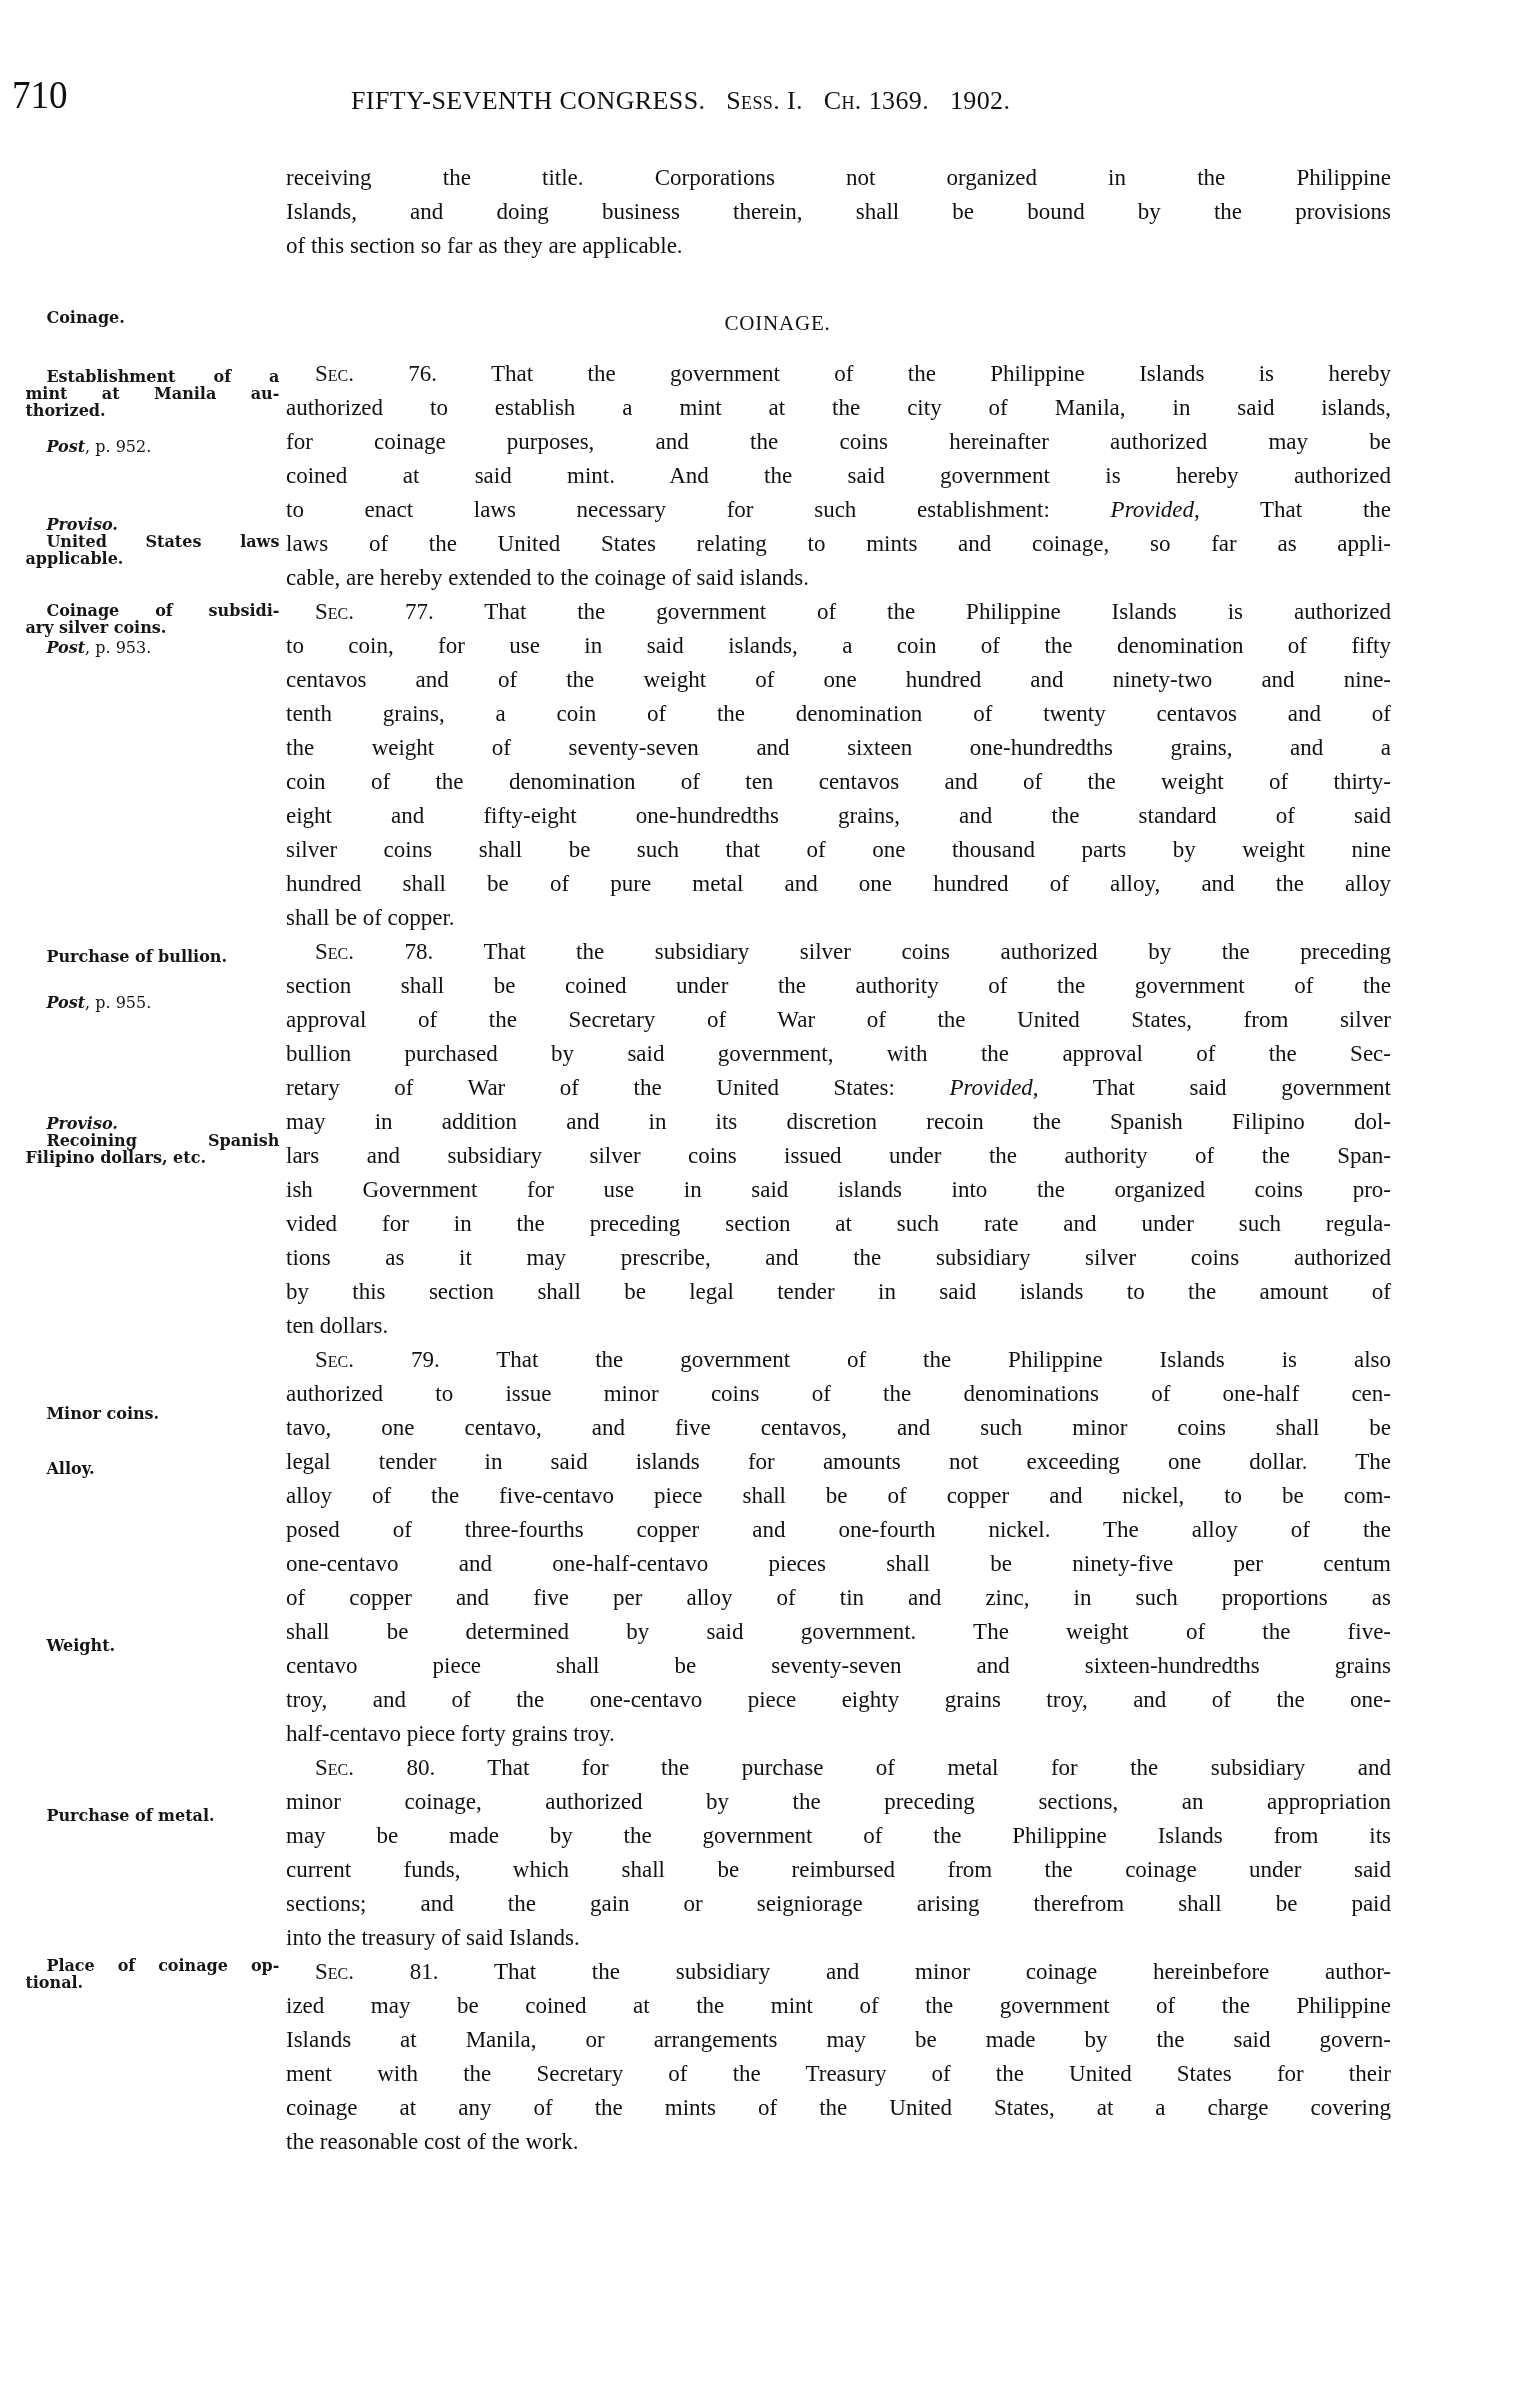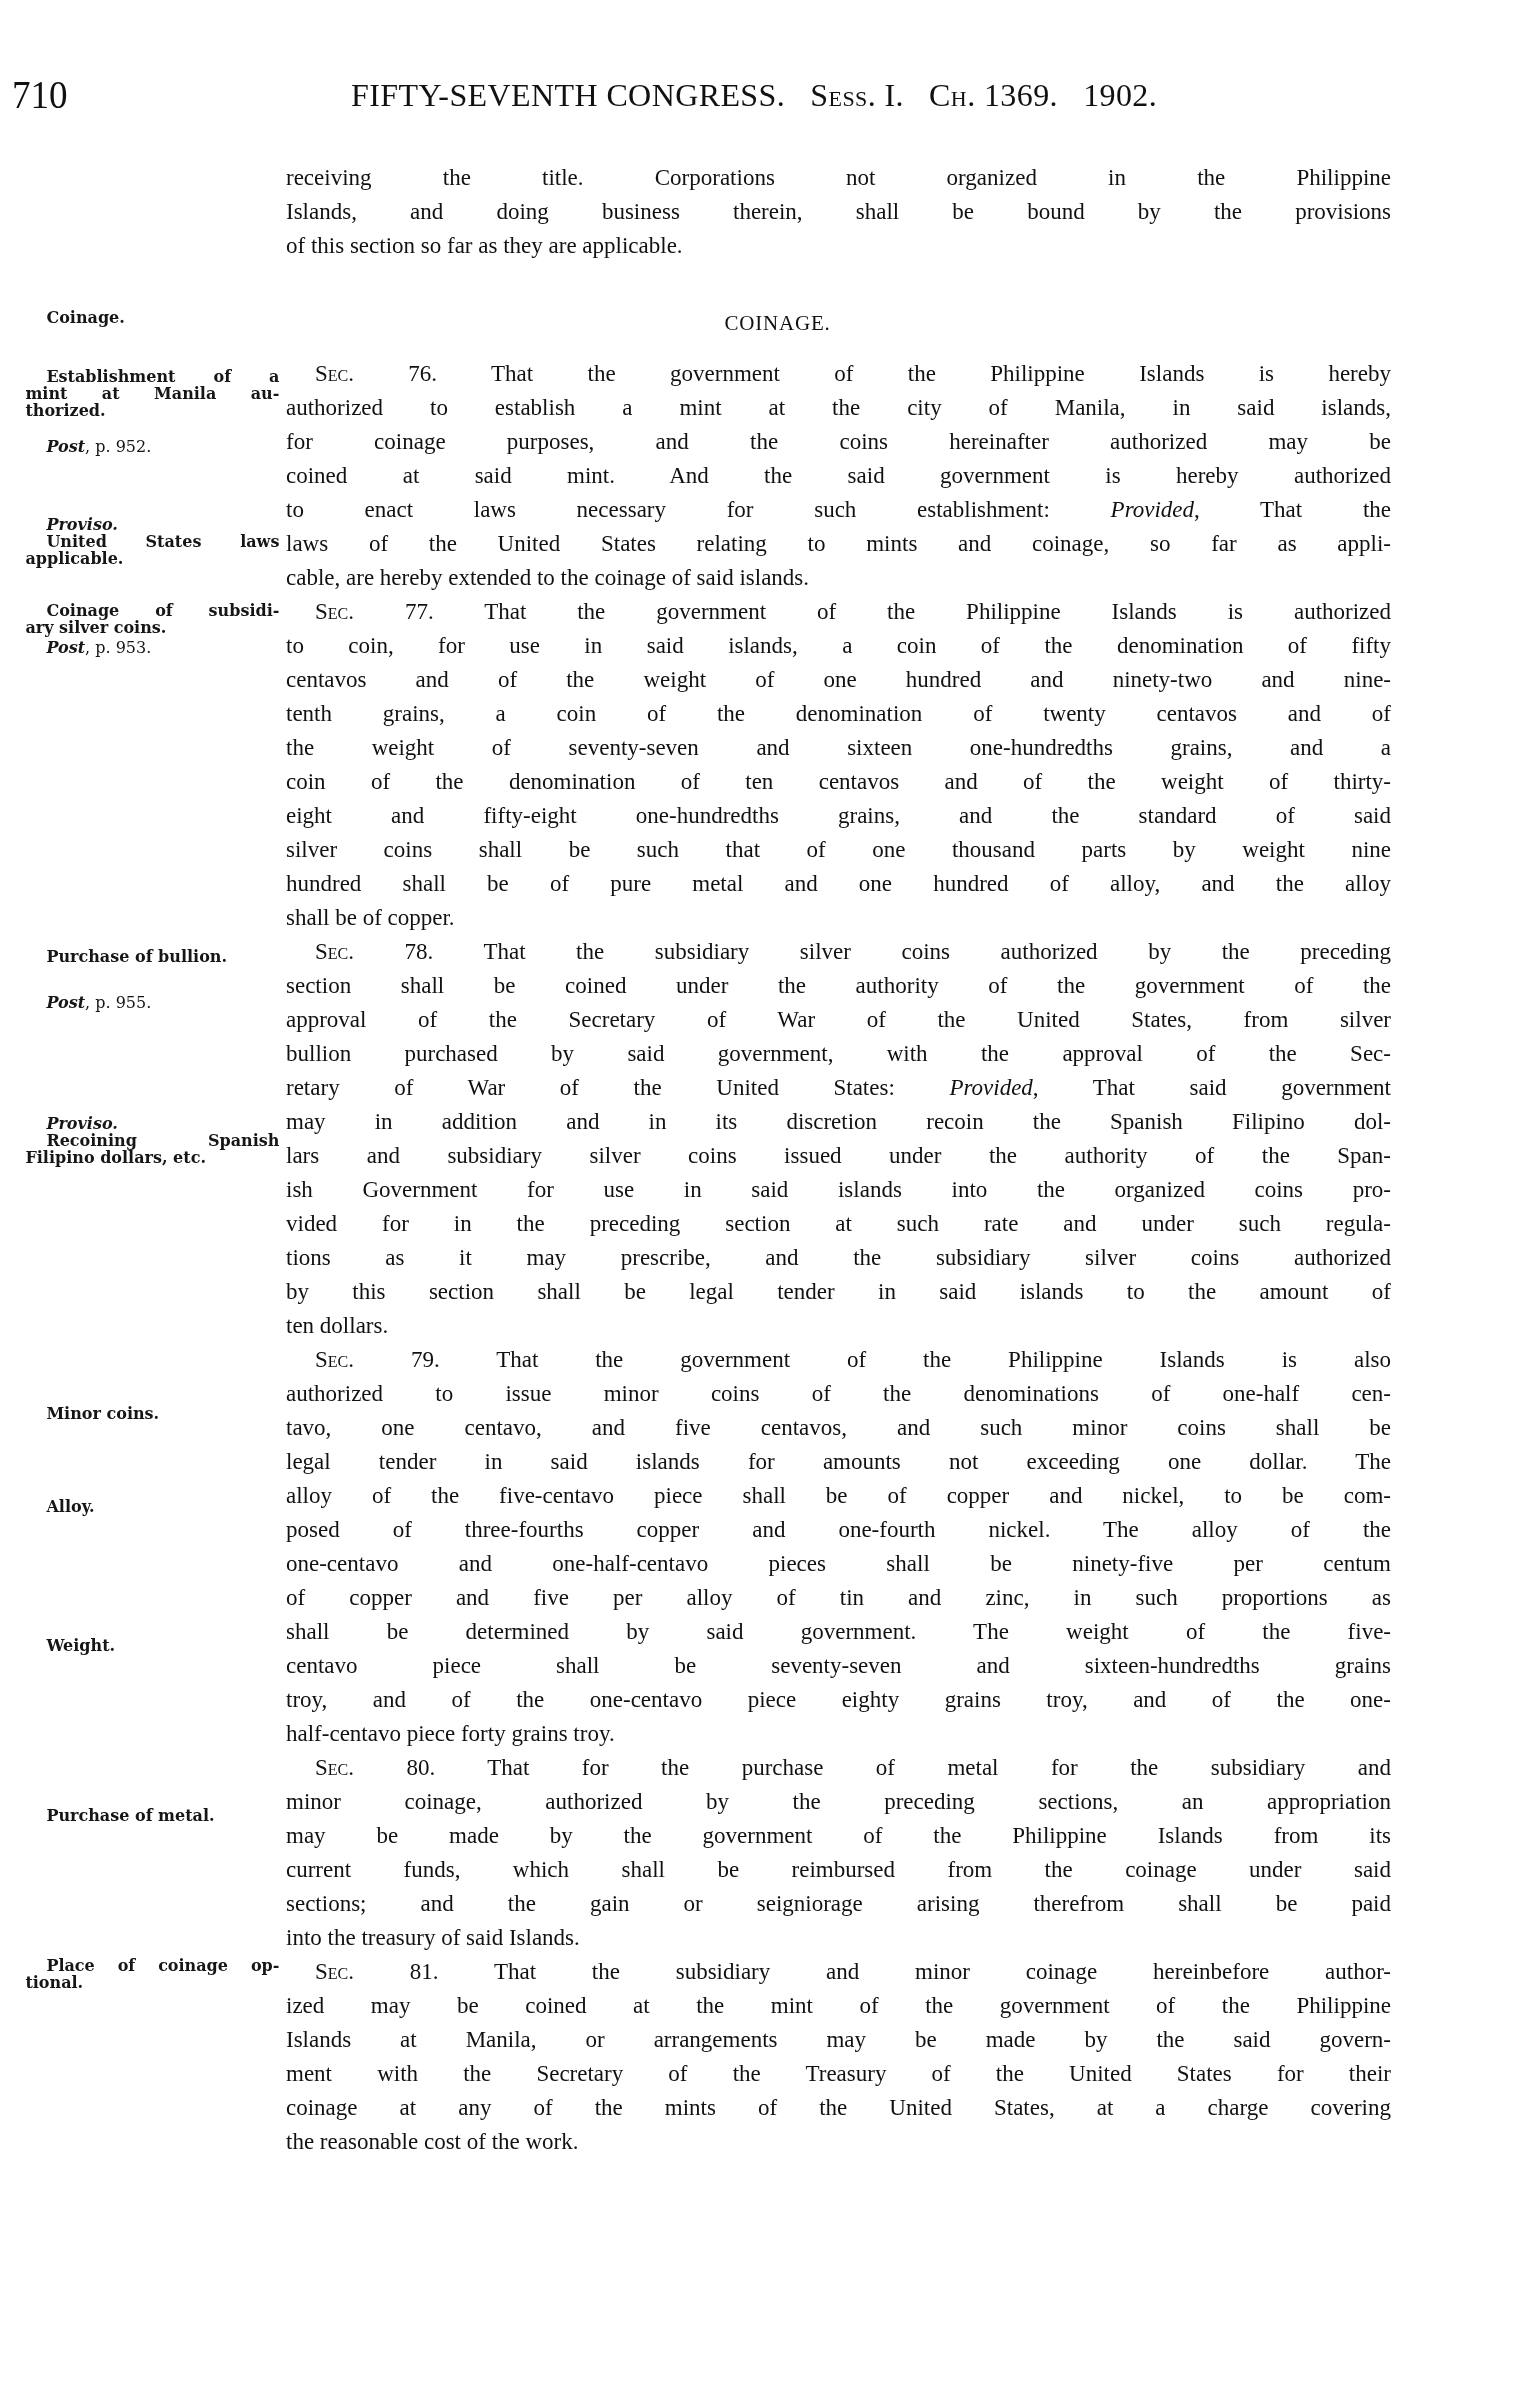--- a/index.html
+++ b/index.html
@@ -2,21 +2,21 @@
 <html style="font-size:13.5px"><head>
 <meta charset="utf-8">
 <style>
   html, body { margin: 0; padding: 0; background: #ffffff; }
   body { width: 1521px; height: 2401px; position: relative; overflow: hidden;
          font-family: "DejaVu Serif", "Liberation Serif", serif; color: #111; }
   .page { position: absolute; left: 0; top: 0; width: 1521px; height: 2401px; }
   .header { position: absolute; top: 72px; left: 0; width: 1242px; height: 51px; }
   .page-number { position: absolute; left: 12px; top: 0; font-size: 39px;
                  font-family: "Liberation Serif", serif; transform: scaleX(0.95); transform-origin: left; }
-  .running-head { position: absolute; left: 351px; top: 5px; font-size: 32px; letter-spacing: 0.4px;
+  .running-head { position: absolute; left: 351px; top: 14px; font-size: 26px; letter-spacing: 0.4px;
                   font-family: "Liberation Serif", serif; white-space: nowrap; }
   .running-head .sc { font-variant: small-caps; }
   .body-col { position: absolute; left: 286px; width: 1105px; }
   .line { display: block; height: 34px; line-height: 34px; font-size: 23px;
           font-family: "Liberation Serif", serif; text-align: justify; text-align-last: justify;
           white-space: nowrap; overflow: visible; }
   .line.last { text-align-last: left; }
   .line.indent { padding-left: 29px; }
   .sec-label { font-variant: small-caps; }
   em { font-style: italic; }
@@ -82,21 +82,21 @@
     <span class="note-line last indent"><em>Post</em><span>, p. 955.</span></span>
   </div>
   <div class="margin" style="top:1115px;">
     <span class="note-line last indent"><em>Proviso.</em></span>
     <span class="note-line indent">Recoining Spanish</span>
     <span class="note-line last">Filipino dollars, etc.</span>
   </div>
   <div class="margin" style="top:1405px;">
     <span class="note-line last indent">Minor coins.</span>
   </div>
-  <div class="margin" style="top:1498px;">
+  <div class="margin" style="top:1460px;">
     <span class="note-line last indent">Alloy.</span>
   </div>
   <div class="margin" style="top:1637px;">
     <span class="note-line last indent">Weight.</span>
   </div>
   <div class="margin" style="top:1807px;">
     <span class="note-line last indent">Purchase of metal.</span>
   </div>
   <div class="margin" style="top:1957px;">
     <span class="note-line indent">Place of coinage op-</span>

